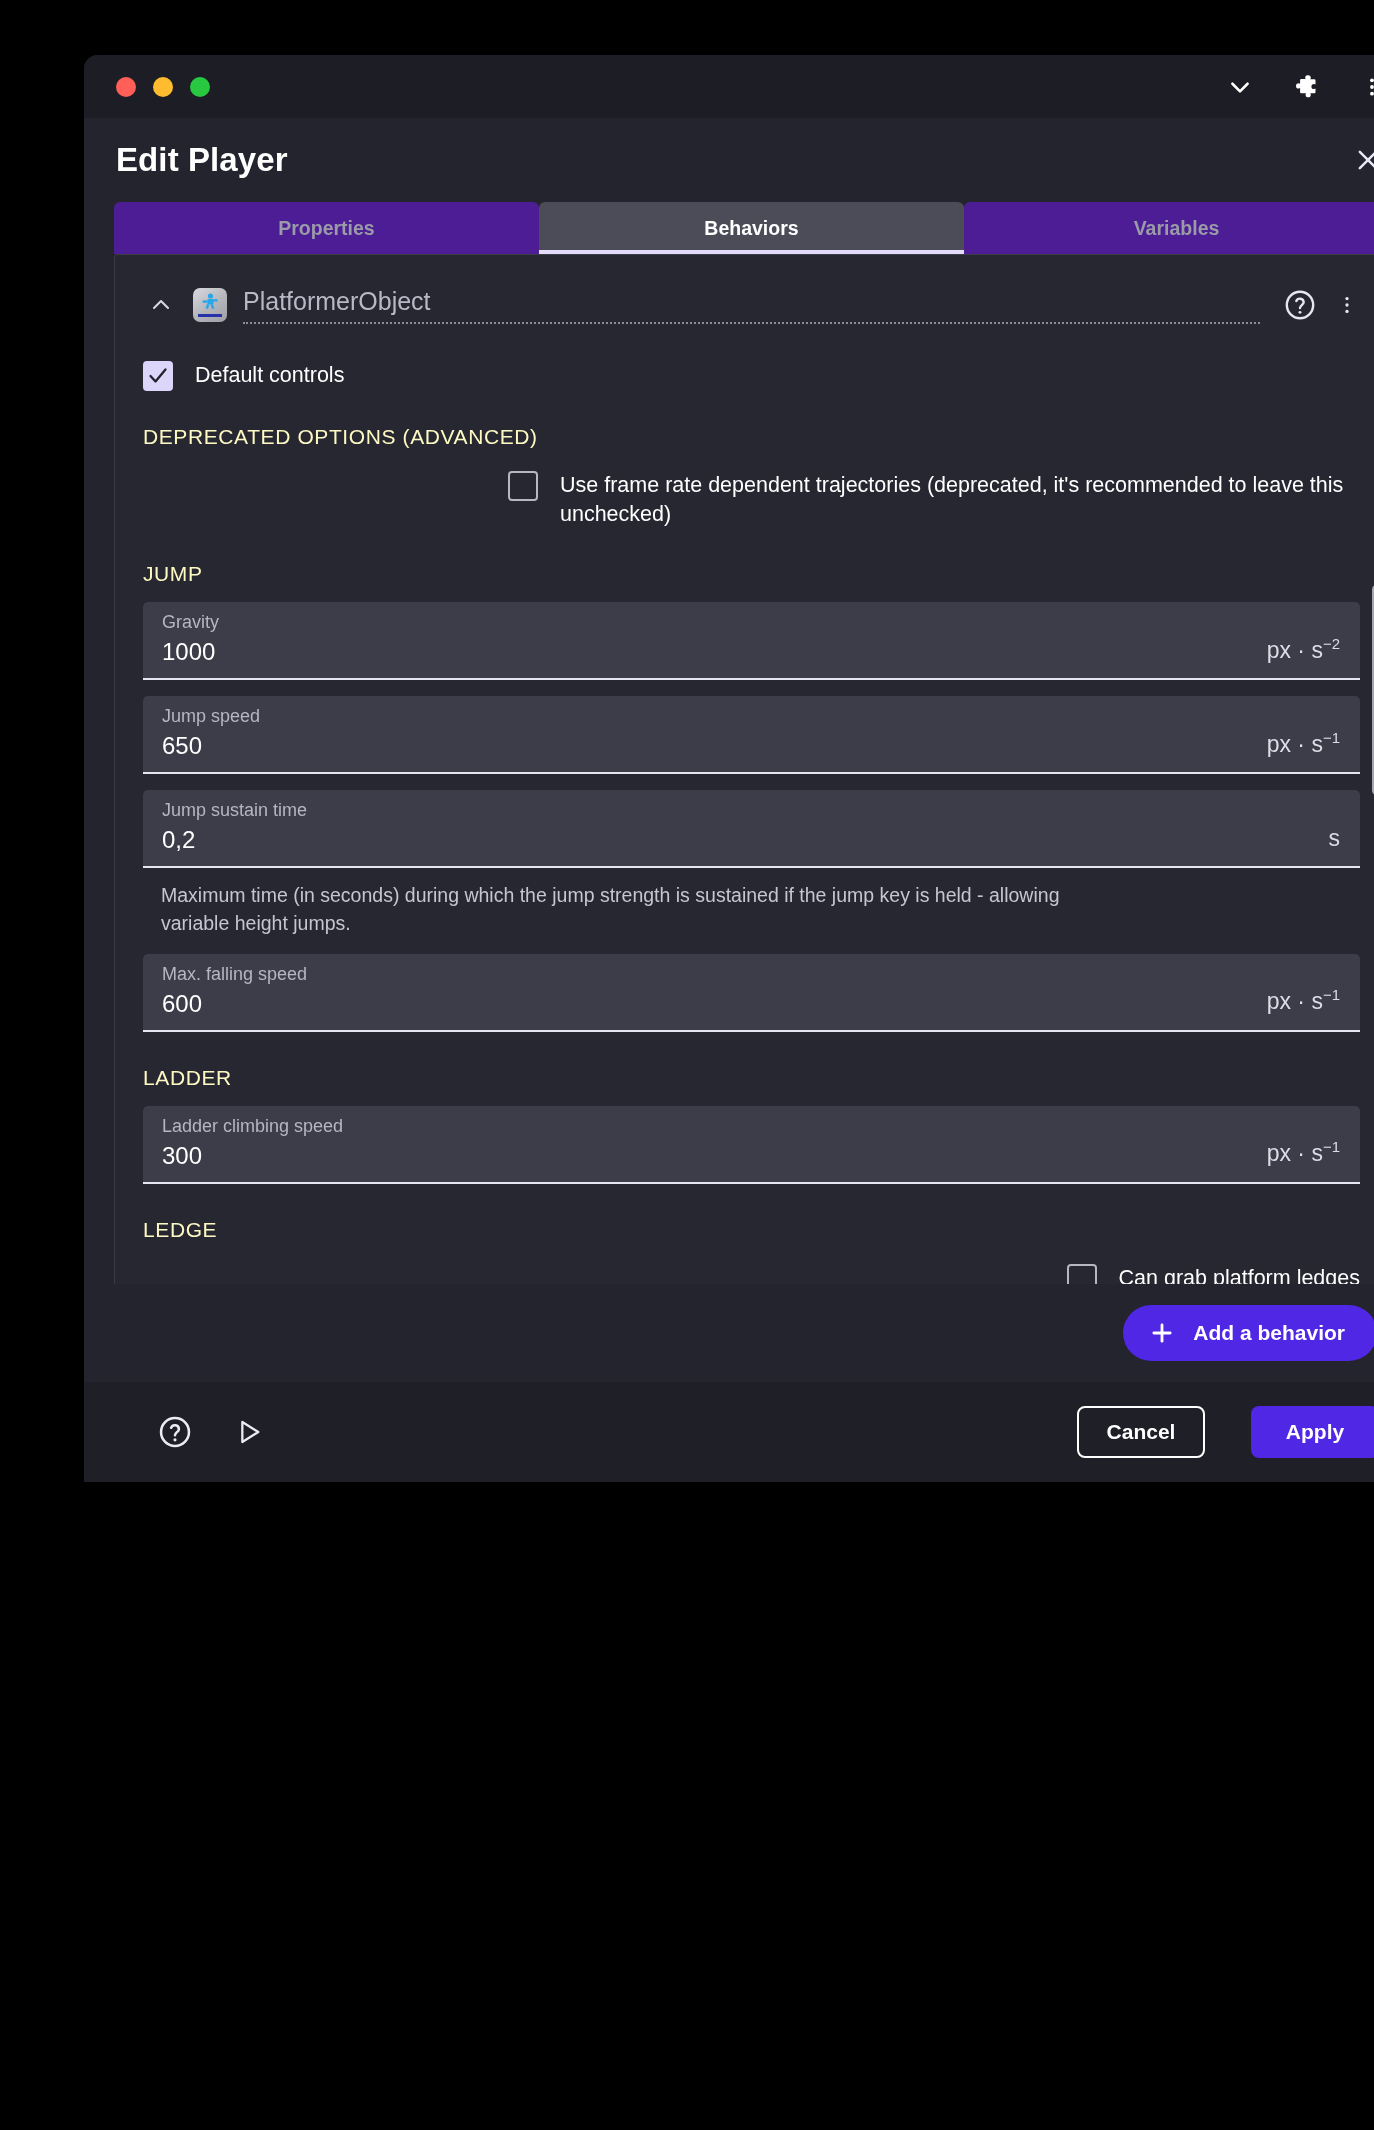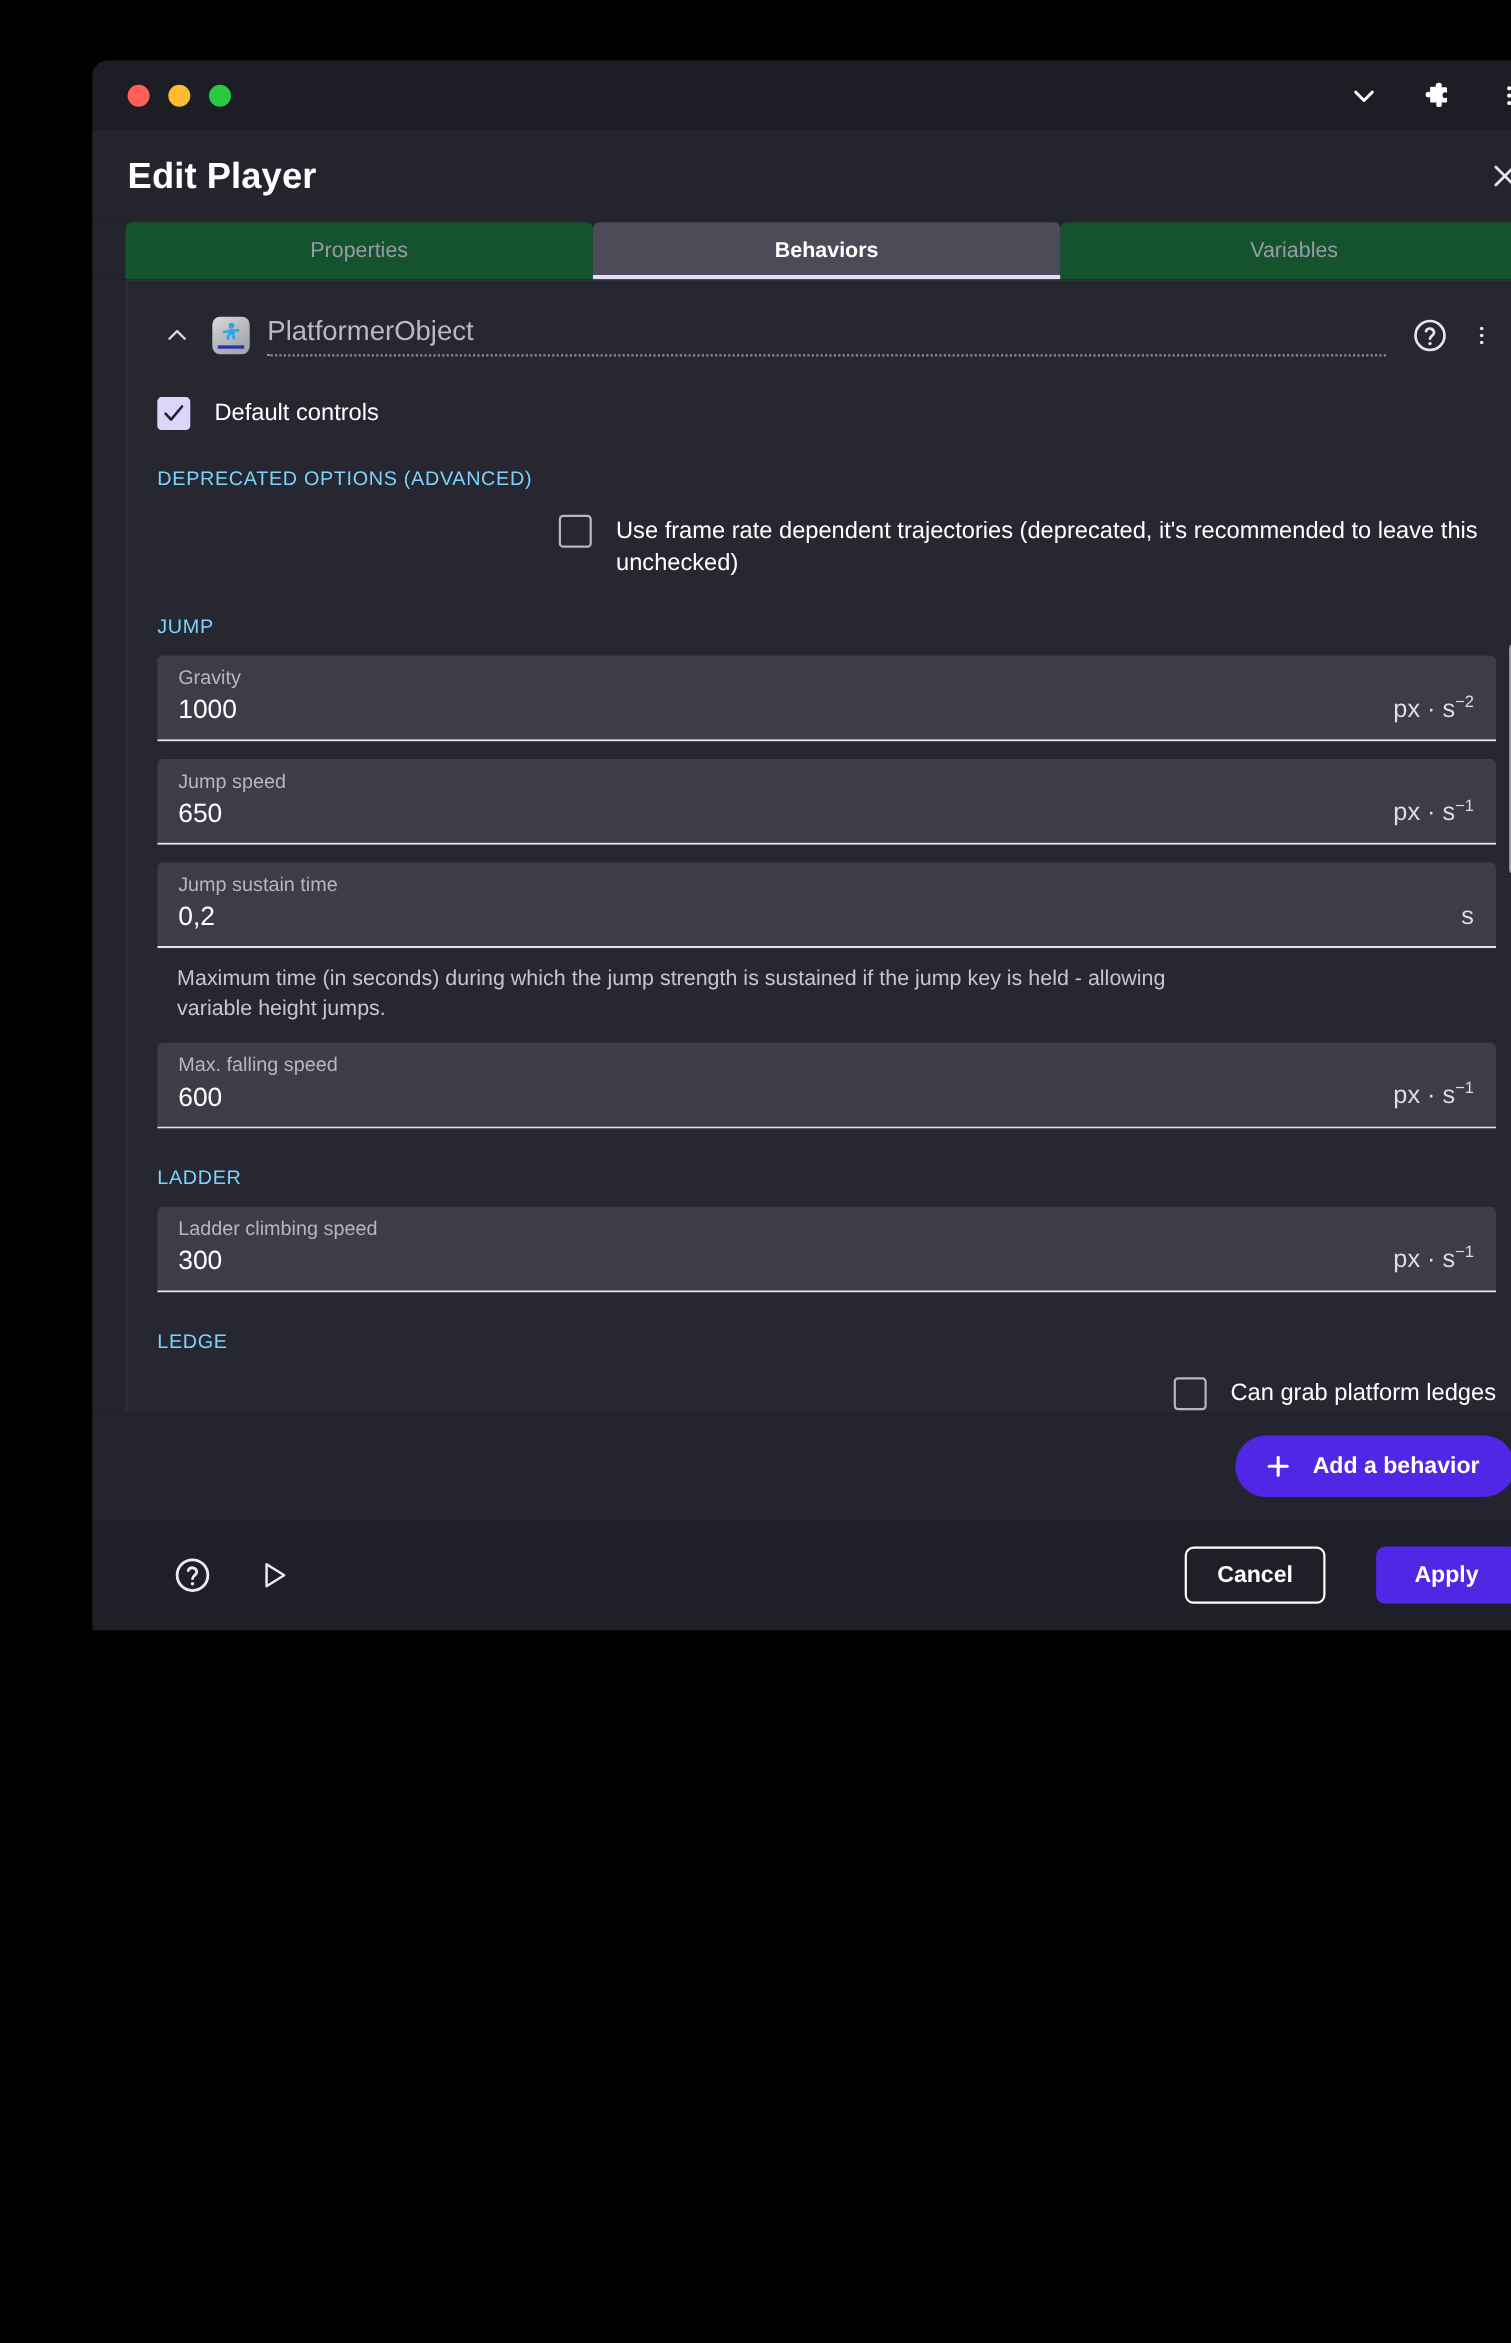--- a/index.html
+++ b/index.html
@@ -92,22 +92,23 @@
     padding: 0 30px;
   }
   .tab {
     flex: 1 1 0;
     position: relative;
     display: flex;
     align-items: center;
     justify-content: center;
     font-size: 19.5px;
     color: #9b9aa8;
-    background: #14532d;
+    background: #4c1d95;
     border-radius: 6px 6px 0 0;
+    font-weight: bold;
   }
   .tab.sep::after {
     content: "";
     position: absolute;
     right: 0; top: 8px; bottom: 8px;
     width: 1px;
     background: #4a4b57;
   }
   .tab.active {
     background: #4b4c58;
@@ -221,23 +222,23 @@
   .check-label {
     font-size: 21.5px;
     color: #ffffff;
     margin-left: 22px;
     line-height: 1.33;
   }
   .check-label.wide { max-width: 800px; }
 
   
   .section-cap {
-    font-size: 18px;
+    font-size: 21px;
     letter-spacing: 0.6px;
-    color: #7dd3fc;
+    color: #fef9c3;
     margin-top: 34px;
     margin-bottom: 0;
   }
 
   
   .field {
     margin-top: 16px;
     background: #3c3d48;
     border-radius: 5px 5px 0 0;
     border-bottom: 2px solid #e6e5ef;

